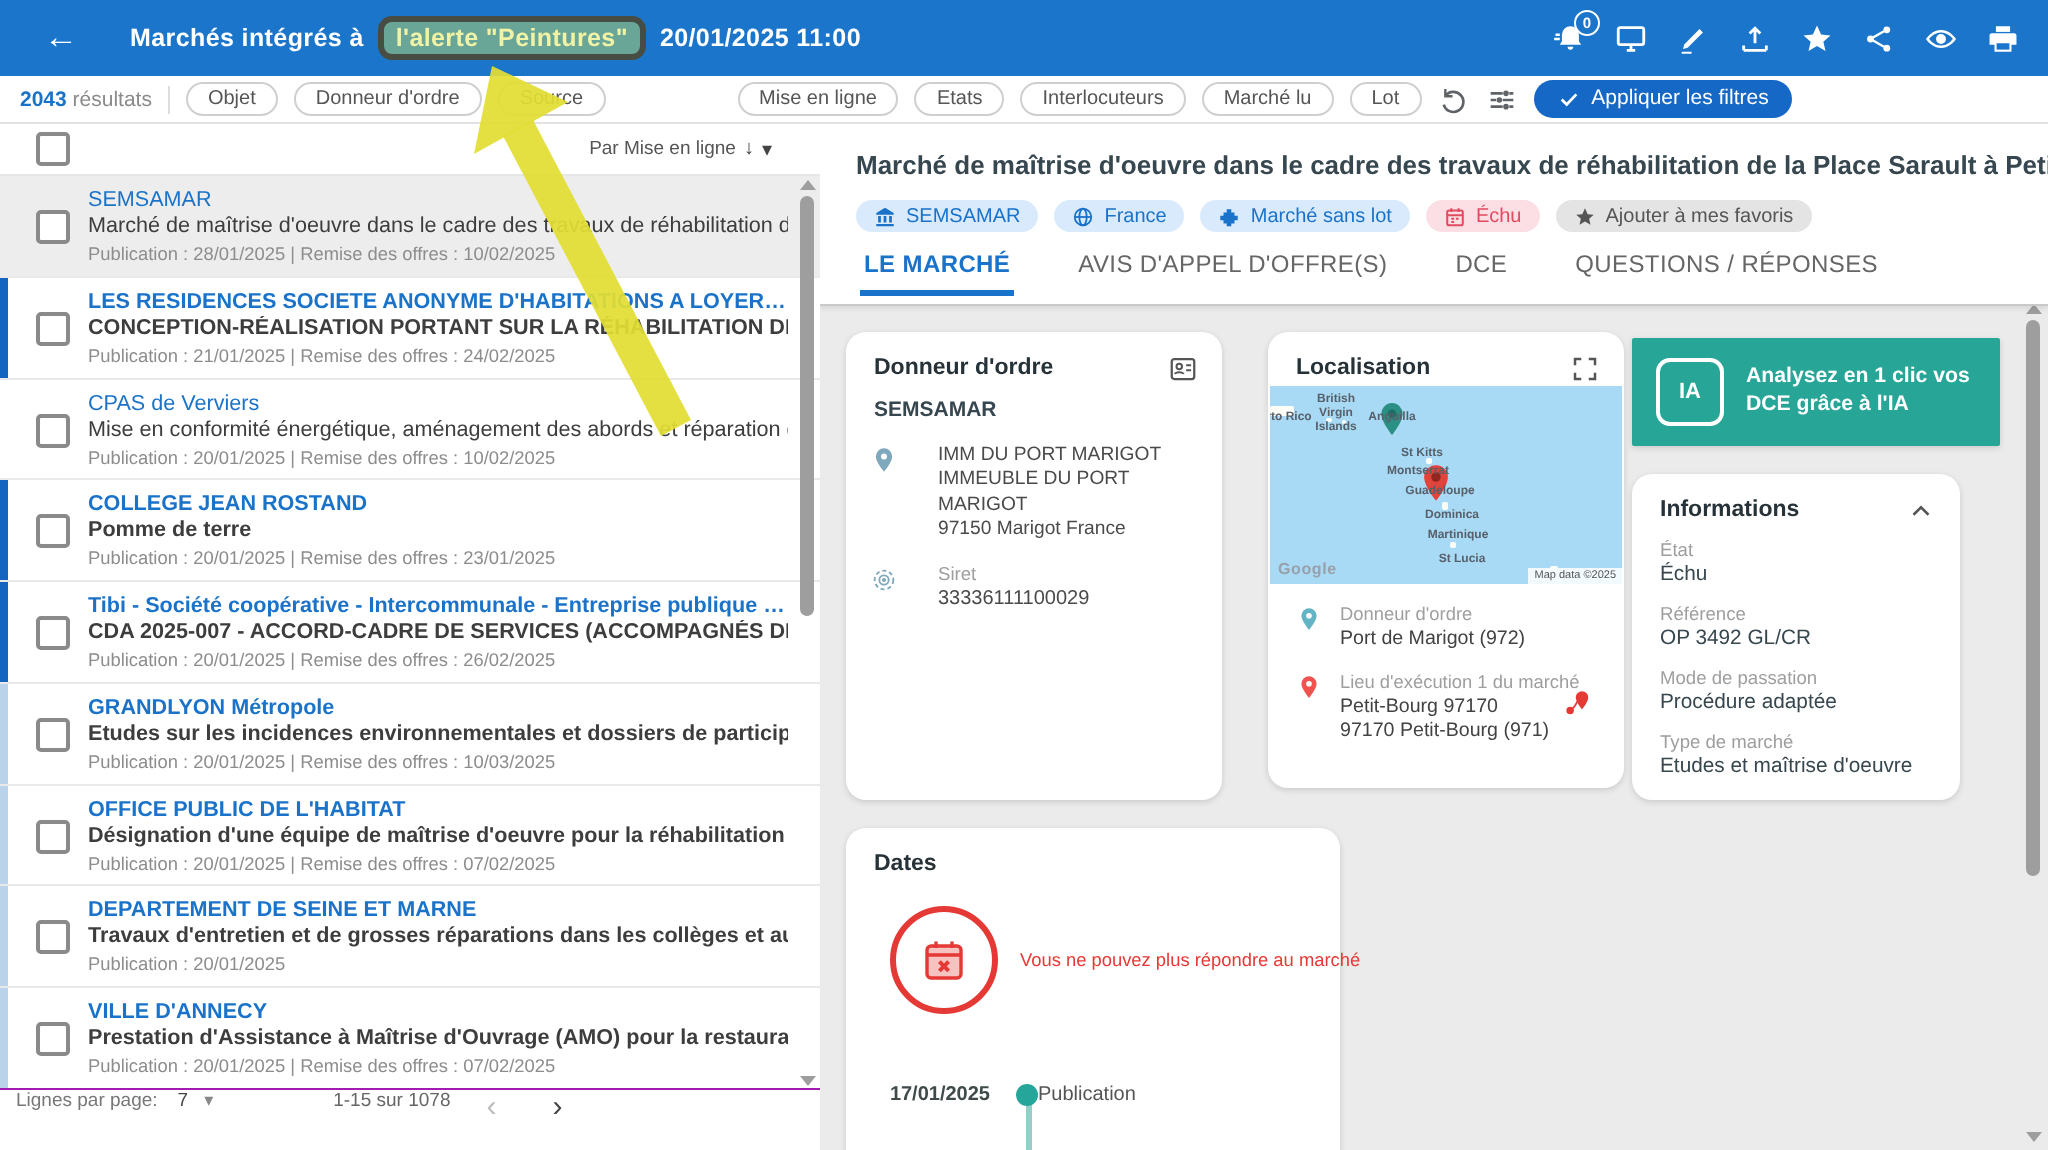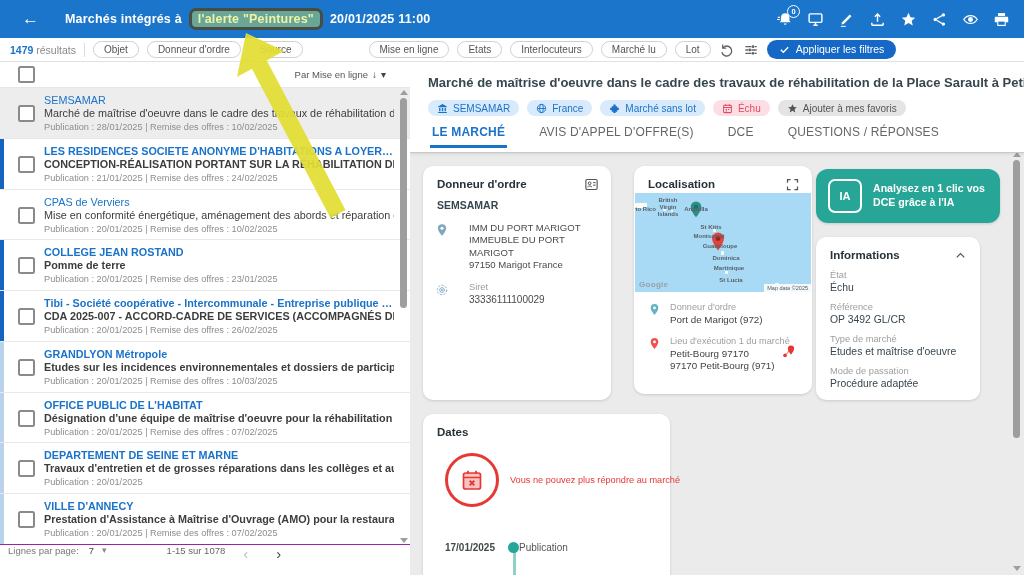--- a/index.html
+++ b/index.html
@@ -97,21 +97,21 @@
   .legend{margin-top:10px}
   .lg-row{display:flex;gap:9px;margin:0 10px 10px 14px;position:relative}
   .lg-pin{width:13px;height:13px;flex:none;margin-top:1px}
   .lg-pin svg{width:13px;height:13px;display:block}
   .lg-pin.teal{color:#63b5c5}.lg-pin.red{color:#ef5350}
   .lg-label{font-size:9.2px;color:#9e9e9e;line-height:1.25}
   .lg-val{font-size:9.8px;color:#424242;line-height:1.3}
   .dir-ic{position:absolute;right:6px;top:8px;width:15px;height:15px;color:#e53935;cursor:pointer}
   .dir-ic svg{width:15px;height:15px}
   
-  .ia{display:flex;align-items:center;gap:11px;background:#27a698;border-radius:12px;color:#fff;
+  .ia{display:flex;align-items:center;gap:11px;background:#27a698;border-radius:1px;color:#fff;
       padding:9px 12px;box-sizing:border-box;cursor:pointer}
   .ia-chip{width:30px;height:30px;border:2.2px solid #fff;border-radius:7px;flex:none;display:flex;
            align-items:center;justify-content:center;font-size:11px;font-weight:700}
   .ia-txt{font-size:10.6px;font-weight:700;line-height:1.3}
   
   .ifield{margin:9px 14px 0}
   .ival{font-size:10.4px;color:#37474f;margin-top:2px}
   
   .alert{display:flex;align-items:center;gap:11px;margin:15px 12px 0 22px}
   .alert-circle{width:48px;height:48px;border:3px solid #e53935;border-radius:50%;flex:none;
@@ -187,21 +187,21 @@
       <svg viewBox="0 0 24 24" fill="currentColor">
           <path d="M7 3h10v4H7z"></path>
           <path d="M4 8h16c.8 0 1.5.7 1.5 1.5V16H18v5H6v-5H2.5V9.5C2.5 8.7 3.2 8 4 8z"></path>
           <rect x="7.5" y="15" width="9" height="4.5" fill="#1b76cb"></rect>
         </svg>
     </span>
   </div>
 </div>
 
 <div class="filterbar">
-  <span class="results"><b>1479</b> <span>résultats</span></span>
+  <span class="results"><b>2043</b> <span>résultats</span></span>
   <span class="vdiv"></span>
   <div style="display:flex;gap:8px;align-items:flex-start">
       <div class="fchip">Objet</div>
       <div class="fchip">Donneur d'ordre</div>
       <div class="fchip">Source</div>
       <div class="fspacer"></div>
       <div class="fchip">Mise en ligne</div>
       <div class="fchip">Etats</div>
       <div class="fchip">Interlocuteurs</div>
       <div class="fchip">Marché lu</div>
@@ -504,26 +504,26 @@
     <div>
         <div class="ifield">
           <div class="flabel">État</div>
           <div class="ival">Échu</div>
         </div>
         <div class="ifield">
           <div class="flabel">Référence</div>
           <div class="ival">OP 3492 GL/CR</div>
         </div>
         <div class="ifield">
+          <div class="flabel">Mode de passation</div>
+          <div class="ival">Procédure adaptée</div>
+        </div>
+        <div class="ifield">
           <div class="flabel">Type de marché</div>
           <div class="ival">Etudes et maîtrise d'oeuvre</div>
-        </div>
-        <div class="ifield">
-          <div class="flabel">Mode de passation</div>
-          <div class="ival">Procédure adaptée</div>
         </div>
       </div>
   </div>
 
   <div class="card" style="left:13px;top:352px;width:247px;height:190px">
     <h3>Dates</h3>
     <div class="alert">
       <span class="alert-circle">
         <svg viewBox="0 0 24 24" fill="none" stroke="#e53935" stroke-width="1.7">
             <rect x="3.5" y="5" width="17" height="16" rx="2" fill="#f6c3c0"></rect>

